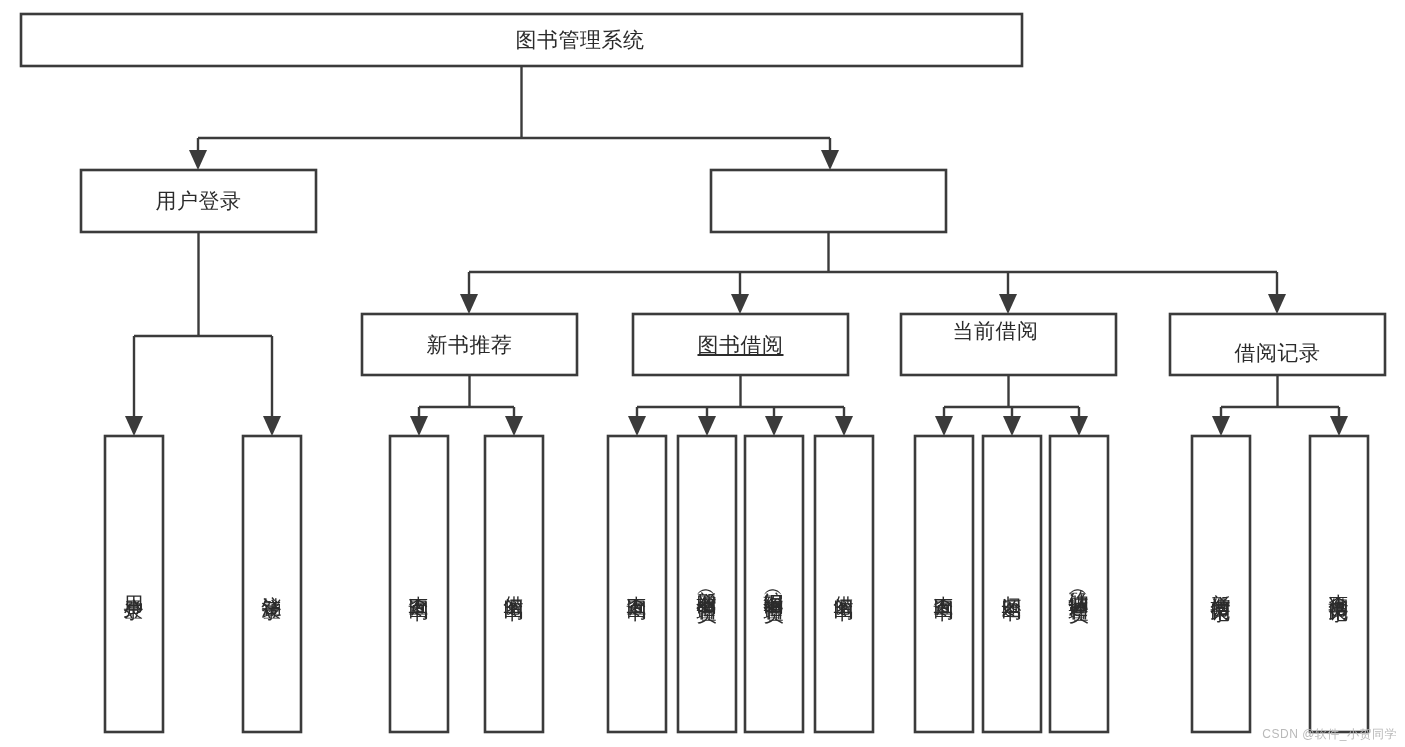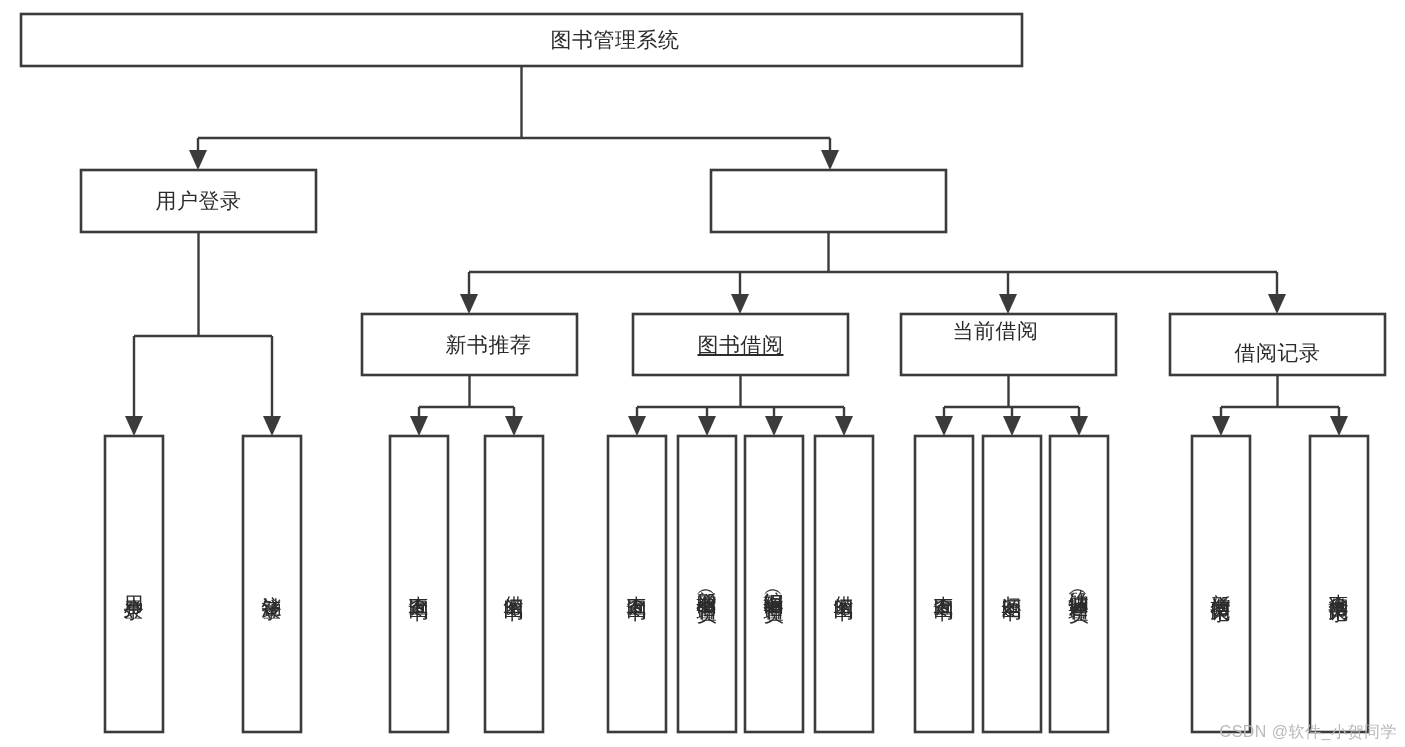--- a/index.html
+++ b/index.html
@@ -60,21 +60,21 @@
     writing-mode: vertical-rl;
     text-orientation: upright;
     letter-spacing: 2px;
     line-height: 1;
     pointer-events: none;
   }
   .watermark {
     position: absolute;
     right: 8px;
     bottom: 4px;
-    font-size: 16px;
+    font-size: 12px;
     color: #b9b9b9;
     letter-spacing: 0.5px;
     white-space: nowrap;
     pointer-events: none;
   }
 </style>
 </head>
 <body>
 
 <div id="canvas">
@@ -161,25 +161,25 @@
     <rect class="node-box" x="678" y="436" width="58" height="296"></rect>
     <rect class="node-box" x="745" y="436" width="58" height="296"></rect>
     <rect class="node-box" x="815" y="436" width="58" height="296"></rect>
     <rect class="node-box" x="915" y="436" width="58" height="296"></rect>
     <rect class="node-box" x="983" y="436" width="58" height="296"></rect>
     <rect class="node-box" x="1050" y="436" width="58" height="296"></rect>
     <rect class="node-box" x="1192" y="436" width="58" height="296"></rect>
     <rect class="node-box" x="1310" y="436" width="58" height="296"></rect>
   </svg>
 
-  <div class="node-label-h" style="left:21px;top:14px;width:1118px;height:52px;margin-left:35px;">图书管理系统</div>
+  <div class="node-label-h" style="left:21px;top:14px;width:1118px;height:52px;">图书管理系统</div>
 
   <div class="node-label-h" style="left:81px;top:170px;width:235px;height:62px;">用户登录</div>
 
-  <div class="node-label-h" style="left:362px;top:314px;width:215px;height:61px;margin-left:19px;">新书推荐</div>
+  <div class="node-label-h" style="left:362px;top:314px;width:215px;height:61px;">新书推荐</div>
   <div class="node-label-h" style="left:633px;top:314px;width:215px;height:61px;text-decoration:underline;">图书借阅</div>
   <div class="node-label-h" style="left:901px;top:300px;width:189px;height:61px;">当前借阅</div>
   <div class="node-label-h" style="left:1170px;top:314px;width:215px;height:78px;">借阅记录</div>
 
   <div class="node-label-v" style="left:105px;top:436px;width:58px;height:296px;">用户登录</div>
   <div class="node-label-v" style="left:243px;top:436px;width:58px;height:296px;">注销登录</div>
   <div class="node-label-v" style="left:390px;top:436px;width:58px;height:296px;">查询图书</div>
   <div class="node-label-v" style="left:485px;top:436px;width:58px;height:296px;">借阅图书</div>
   <div class="node-label-v" style="left:608px;top:436px;width:58px;height:296px;">查询图书</div>
   <div class="node-label-v" style="left:678px;top:436px;width:58px;height:296px;">新增图书（管理员）</div>

